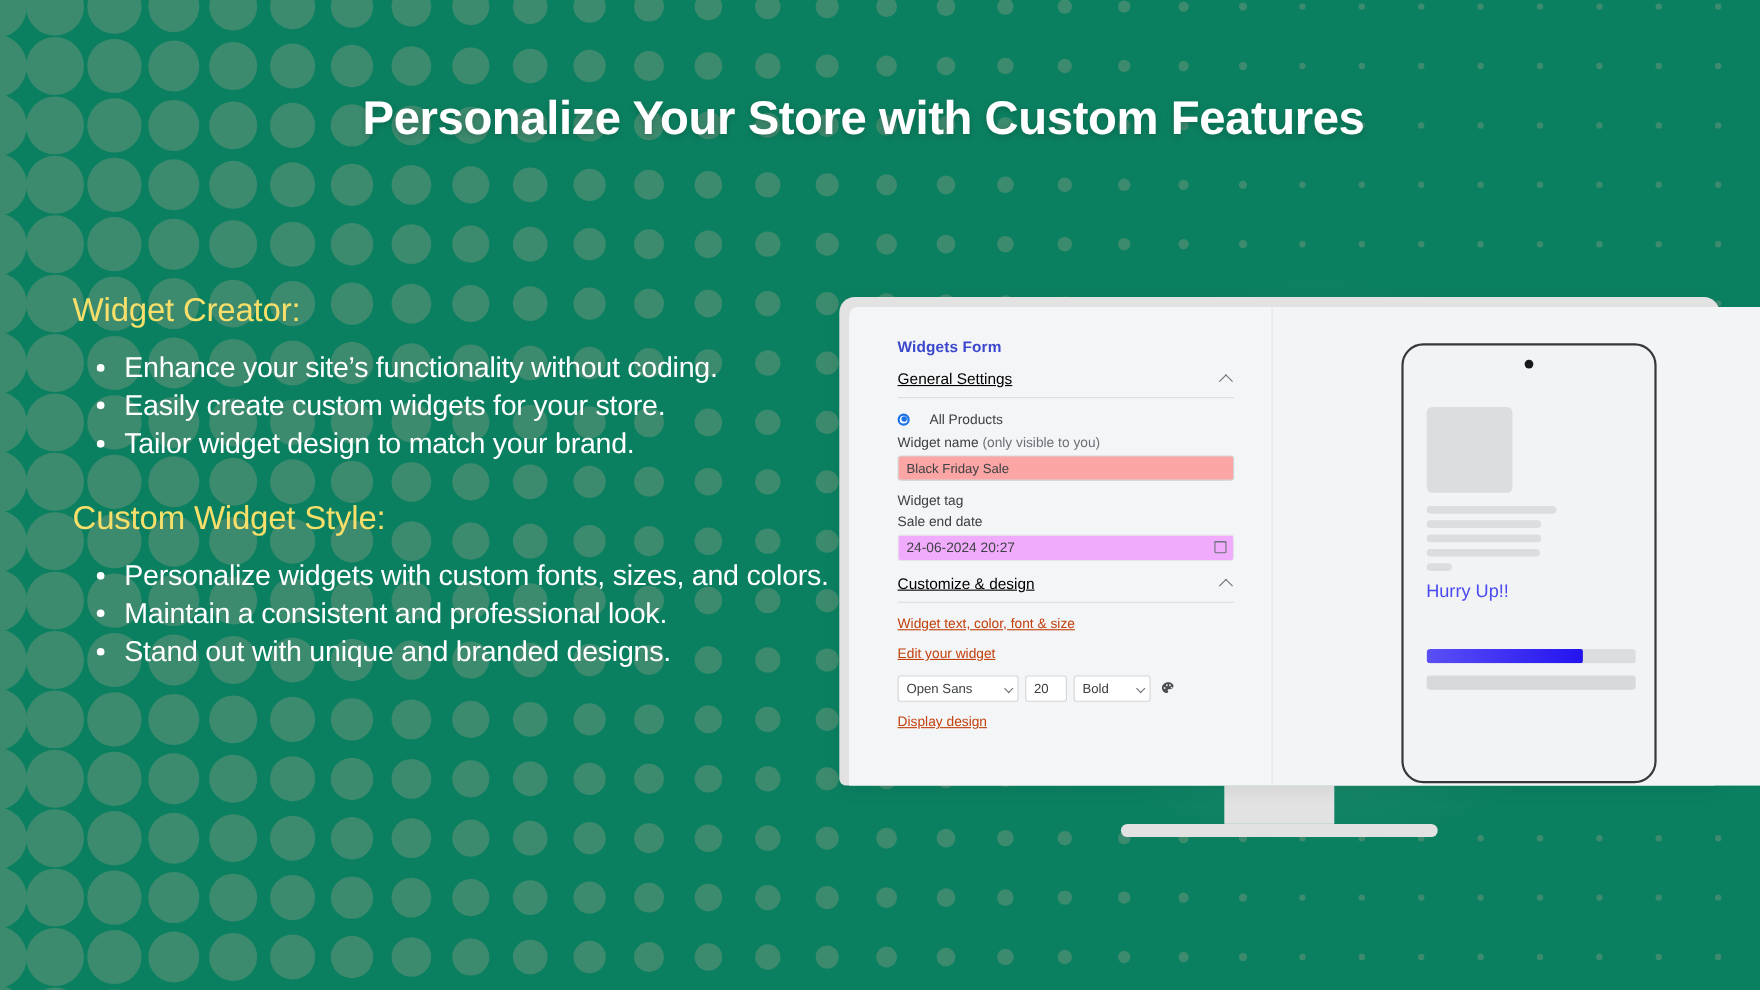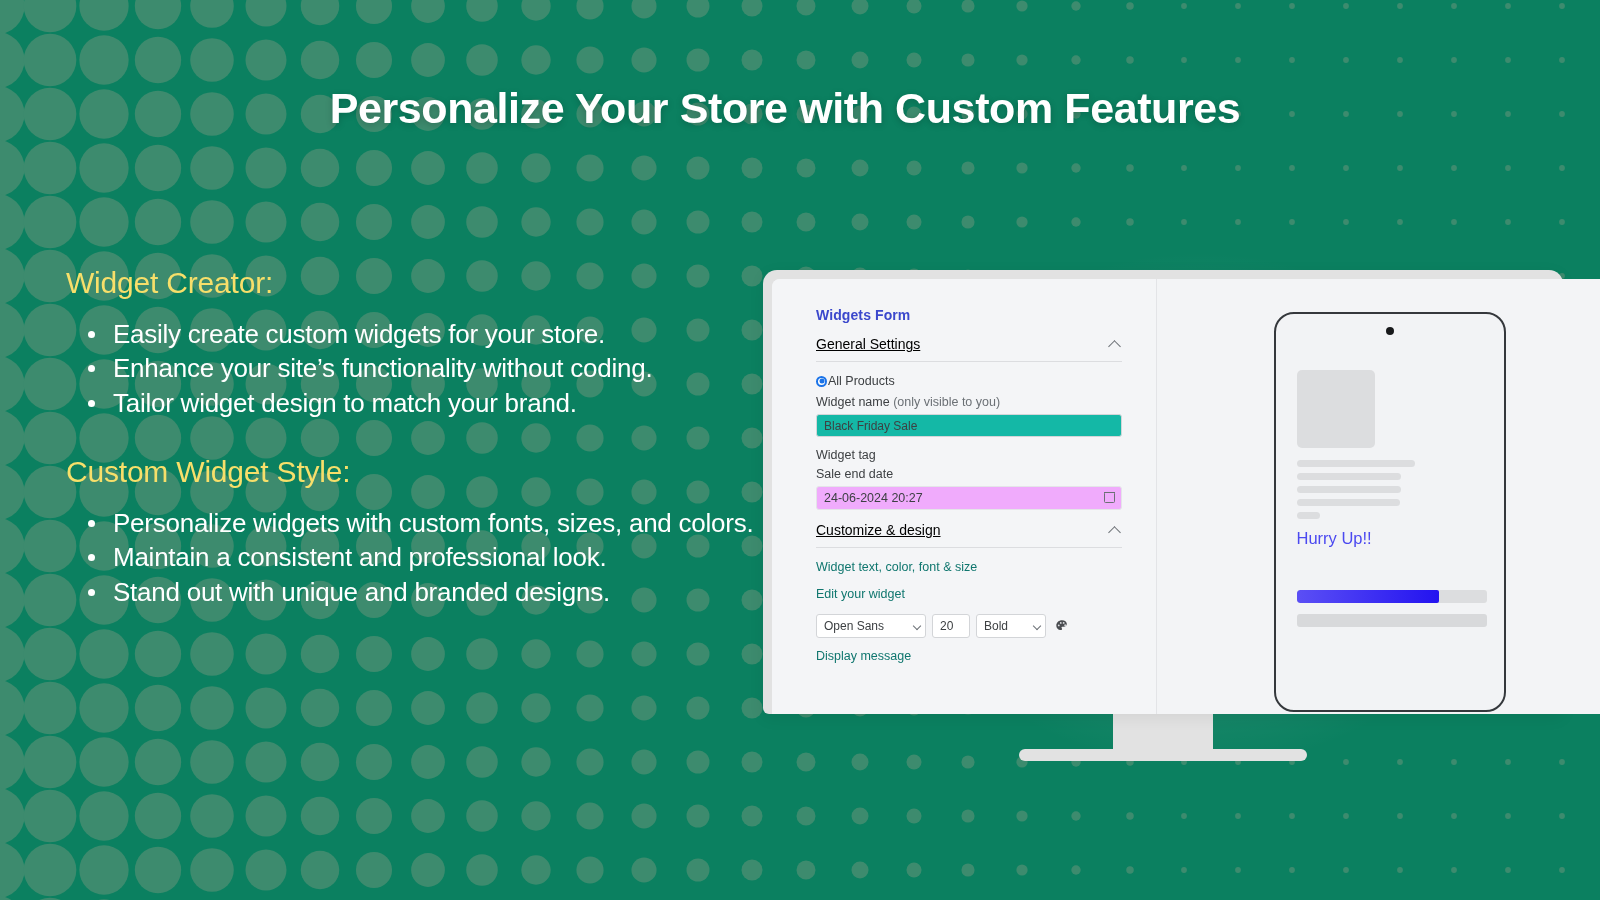--- a/index.html
+++ b/index.html
@@ -219,34 +219,34 @@
     position: absolute;
     left: 50%; top: 50%;
     transform: translate(-50%,-50%);
     width: 5px; height: 5px;
     border-radius: 50%;
     background: #1a73e8;
   }
   .radio-label {
     color: #3d4043;
     font-size: 12.5px;
-    margin-left: 1px;
+    margin-left: 18px;
   }
 
   .field-label {
     color: #3d4043;
     font-size: 12.5px;
     margin-bottom: 5px;
   }
   .field-label .muted { color: #6b7075; }
 
   .text-input {
     width: 100%;
     height: 23px;
-    background: #14b8a6;
+    background: #fca5a5;
     border: 1px solid #d3d5d8;
     border-radius: 3px;
     color: #3d4043;
     font-size: 12px;
     font-family: "Liberation Sans", sans-serif;
     padding: 0 7px;
     line-height: 21px;
     margin-bottom: 11px;
     display: block;
   }
@@ -276,23 +276,24 @@
   }
   .calendar-icon::before {
     content: "";
     position: absolute;
     left: -1.3px; top: -1.3px; right: -1.3px;
     height: 3px;
     border-top: 1.3px solid #6b7075;
   }
 
   .subsection-note {
-    color: #0f766e;
+    color: #c2410c;
     font-size: 12.5px;
     margin-bottom: 13px;
+    text-decoration: underline;
   }
 
   .font-row {
     display: flex;
     align-items: center;
     gap: 6px;
     margin-bottom: 11px;
   }
   .select-box {
     height: 24px;
@@ -983,22 +984,22 @@
 
   <div id="glow"></div>
 
   <div id="content">
 
     <h1 id="page-title">Personalize Your Store with Custom Features</h1>
 
     <div class="copy-block" id="block-creator">
       <div class="section-heading">Widget Creator:</div>
       <ul class="bullet-list">
+        <li>Enhance your site’s functionality without coding.</li>
         <li>Easily create custom widgets for your store.</li>
-        <li>Enhance your site’s functionality without coding.</li>
         <li>Tailor widget design to match your brand.</li>
       </ul>
     </div>
 
     <div class="copy-block" id="block-style">
       <div class="section-heading">Custom Widget Style:</div>
       <ul class="bullet-list">
         <li>Personalize widgets with custom fonts, sizes, and colors.</li>
         <li>Maintain a consistent and professional look.</li>
         <li>Stand out with unique and branded designs.</li>
@@ -1058,21 +1059,21 @@
 
             <svg class="palette-icon" viewBox="0 0 16 16">
               <path d="M8 1.4c-3.6 0-6.5 2.6-6.5 5.9 0 3.2 2.6 5.3 5.1 5.3 1 0 1.5-.5 1.5-1.2 0-.4-.2-.6-.4-.9-.2-.2-.3-.4-.3-.7 0-.6.5-1 1.2-1h1.3c2 0 3.6-1.5 3.6-3.5C13.5 3.4 11.2 1.4 8 1.4z" fill="#4a4d51"></path>
               <circle cx="4.3" cy="7.3" r="1.05" fill="#dfe1e4"></circle>
               <circle cx="6.6" cy="4.5" r="1.05" fill="#dfe1e4"></circle>
               <circle cx="9.9" cy="4.5" r="1.05" fill="#dfe1e4"></circle>
               <circle cx="11.6" cy="7.0" r="1.0" fill="#dfe1e4"></circle>
             </svg>
           </div>
 
-          <div class="subsection-note">Display message</div>
+          <div class="subsection-note">Display design</div>
         </div>
 
         <div id="preview-pane">
           <div id="phone">
             <div id="phone-camera"></div>
             <div id="phone-content">
               <div class="skeleton-image"></div>
               <div class="skeleton-line w1"></div>
               <div class="skeleton-line w2"></div>
               <div class="skeleton-line w3"></div>

